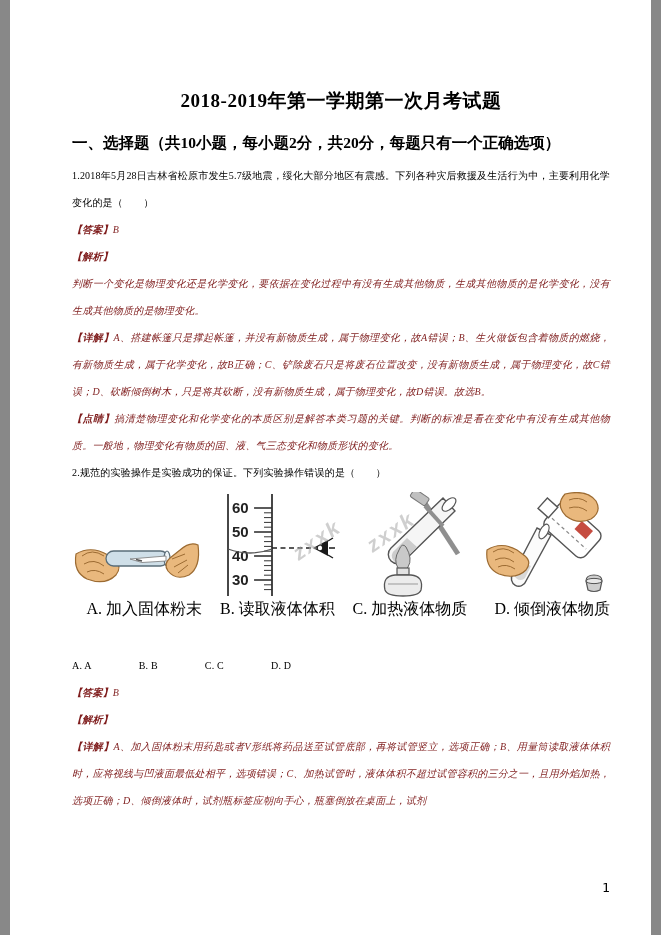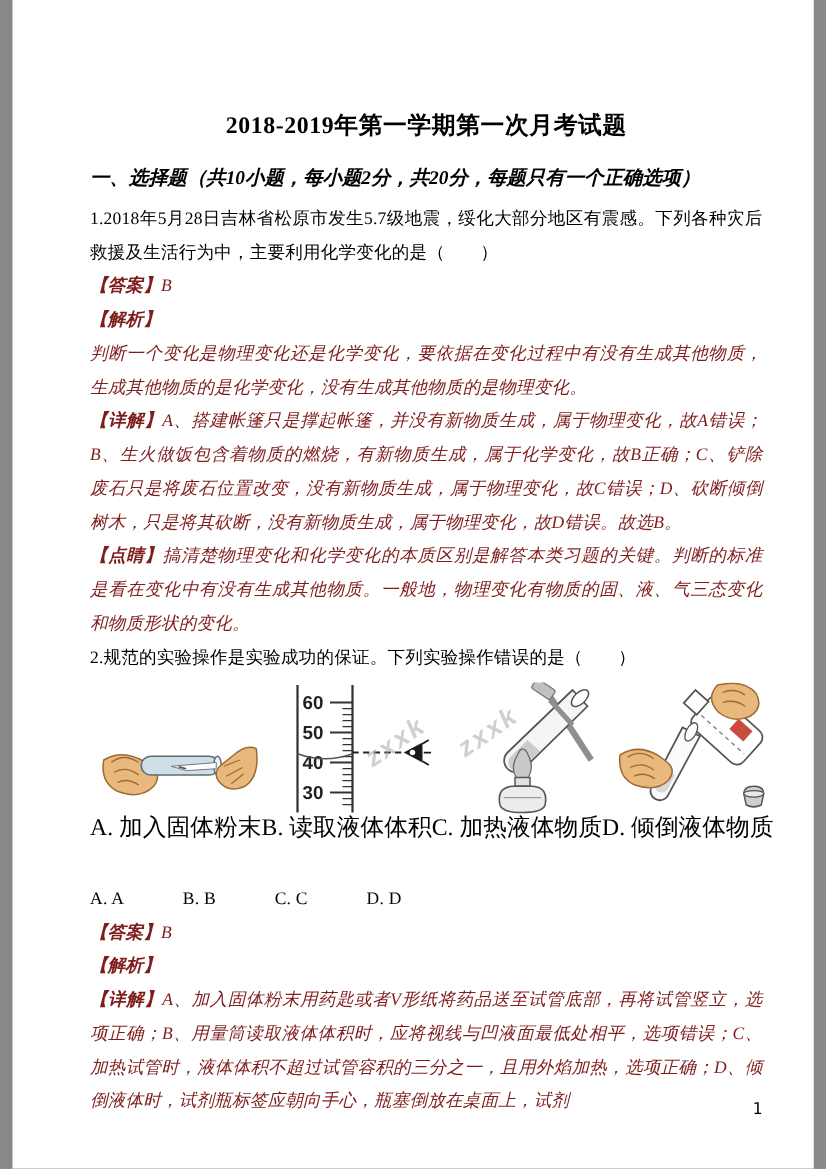--- a/index.html
+++ b/index.html
@@ -23,44 +23,43 @@
     font-size: 19px;
     line-height: 26px;
     font-weight: bold;
     letter-spacing: 0.5px;
   }
   .section-heading {
     margin: 0 0 6px 0;
     font-size: 15.5px;
     line-height: 26px;
     font-weight: bold;
-    font-style: italic;
   }
   p.line {
     margin: 0;
-    font-size: 14px;
+    font-size: 10px;
     line-height: 27px;
     text-align: justify;
     letter-spacing: 0.2px;
   }
   .red { color: #7f1d1d; font-style: italic; }
   .lab { font-weight: bold; }
   .options-row { display: flex; gap: 26px; }
   .options-row.wide { gap: 47px; margin-top: 32px; }
   .figures-row {
     position: relative;
     display: flex;
     justify-content: space-between;
     align-items: flex-end;
     margin: 4px 0 2px 0;
     height: 130px;
   }
   .figure { display: flex; flex-direction: column; align-items: flex-end; }
   .figure .caption {
-    font-size: 19px;
+    font-size: 16px;
     line-height: 22px;
     white-space: nowrap;
   }
   .watermark {
     position: absolute;
     color: #a9a9a9;
     opacity: 0.55;
     font-size: 21px;
     font-weight: bold;
     font-style: italic;

